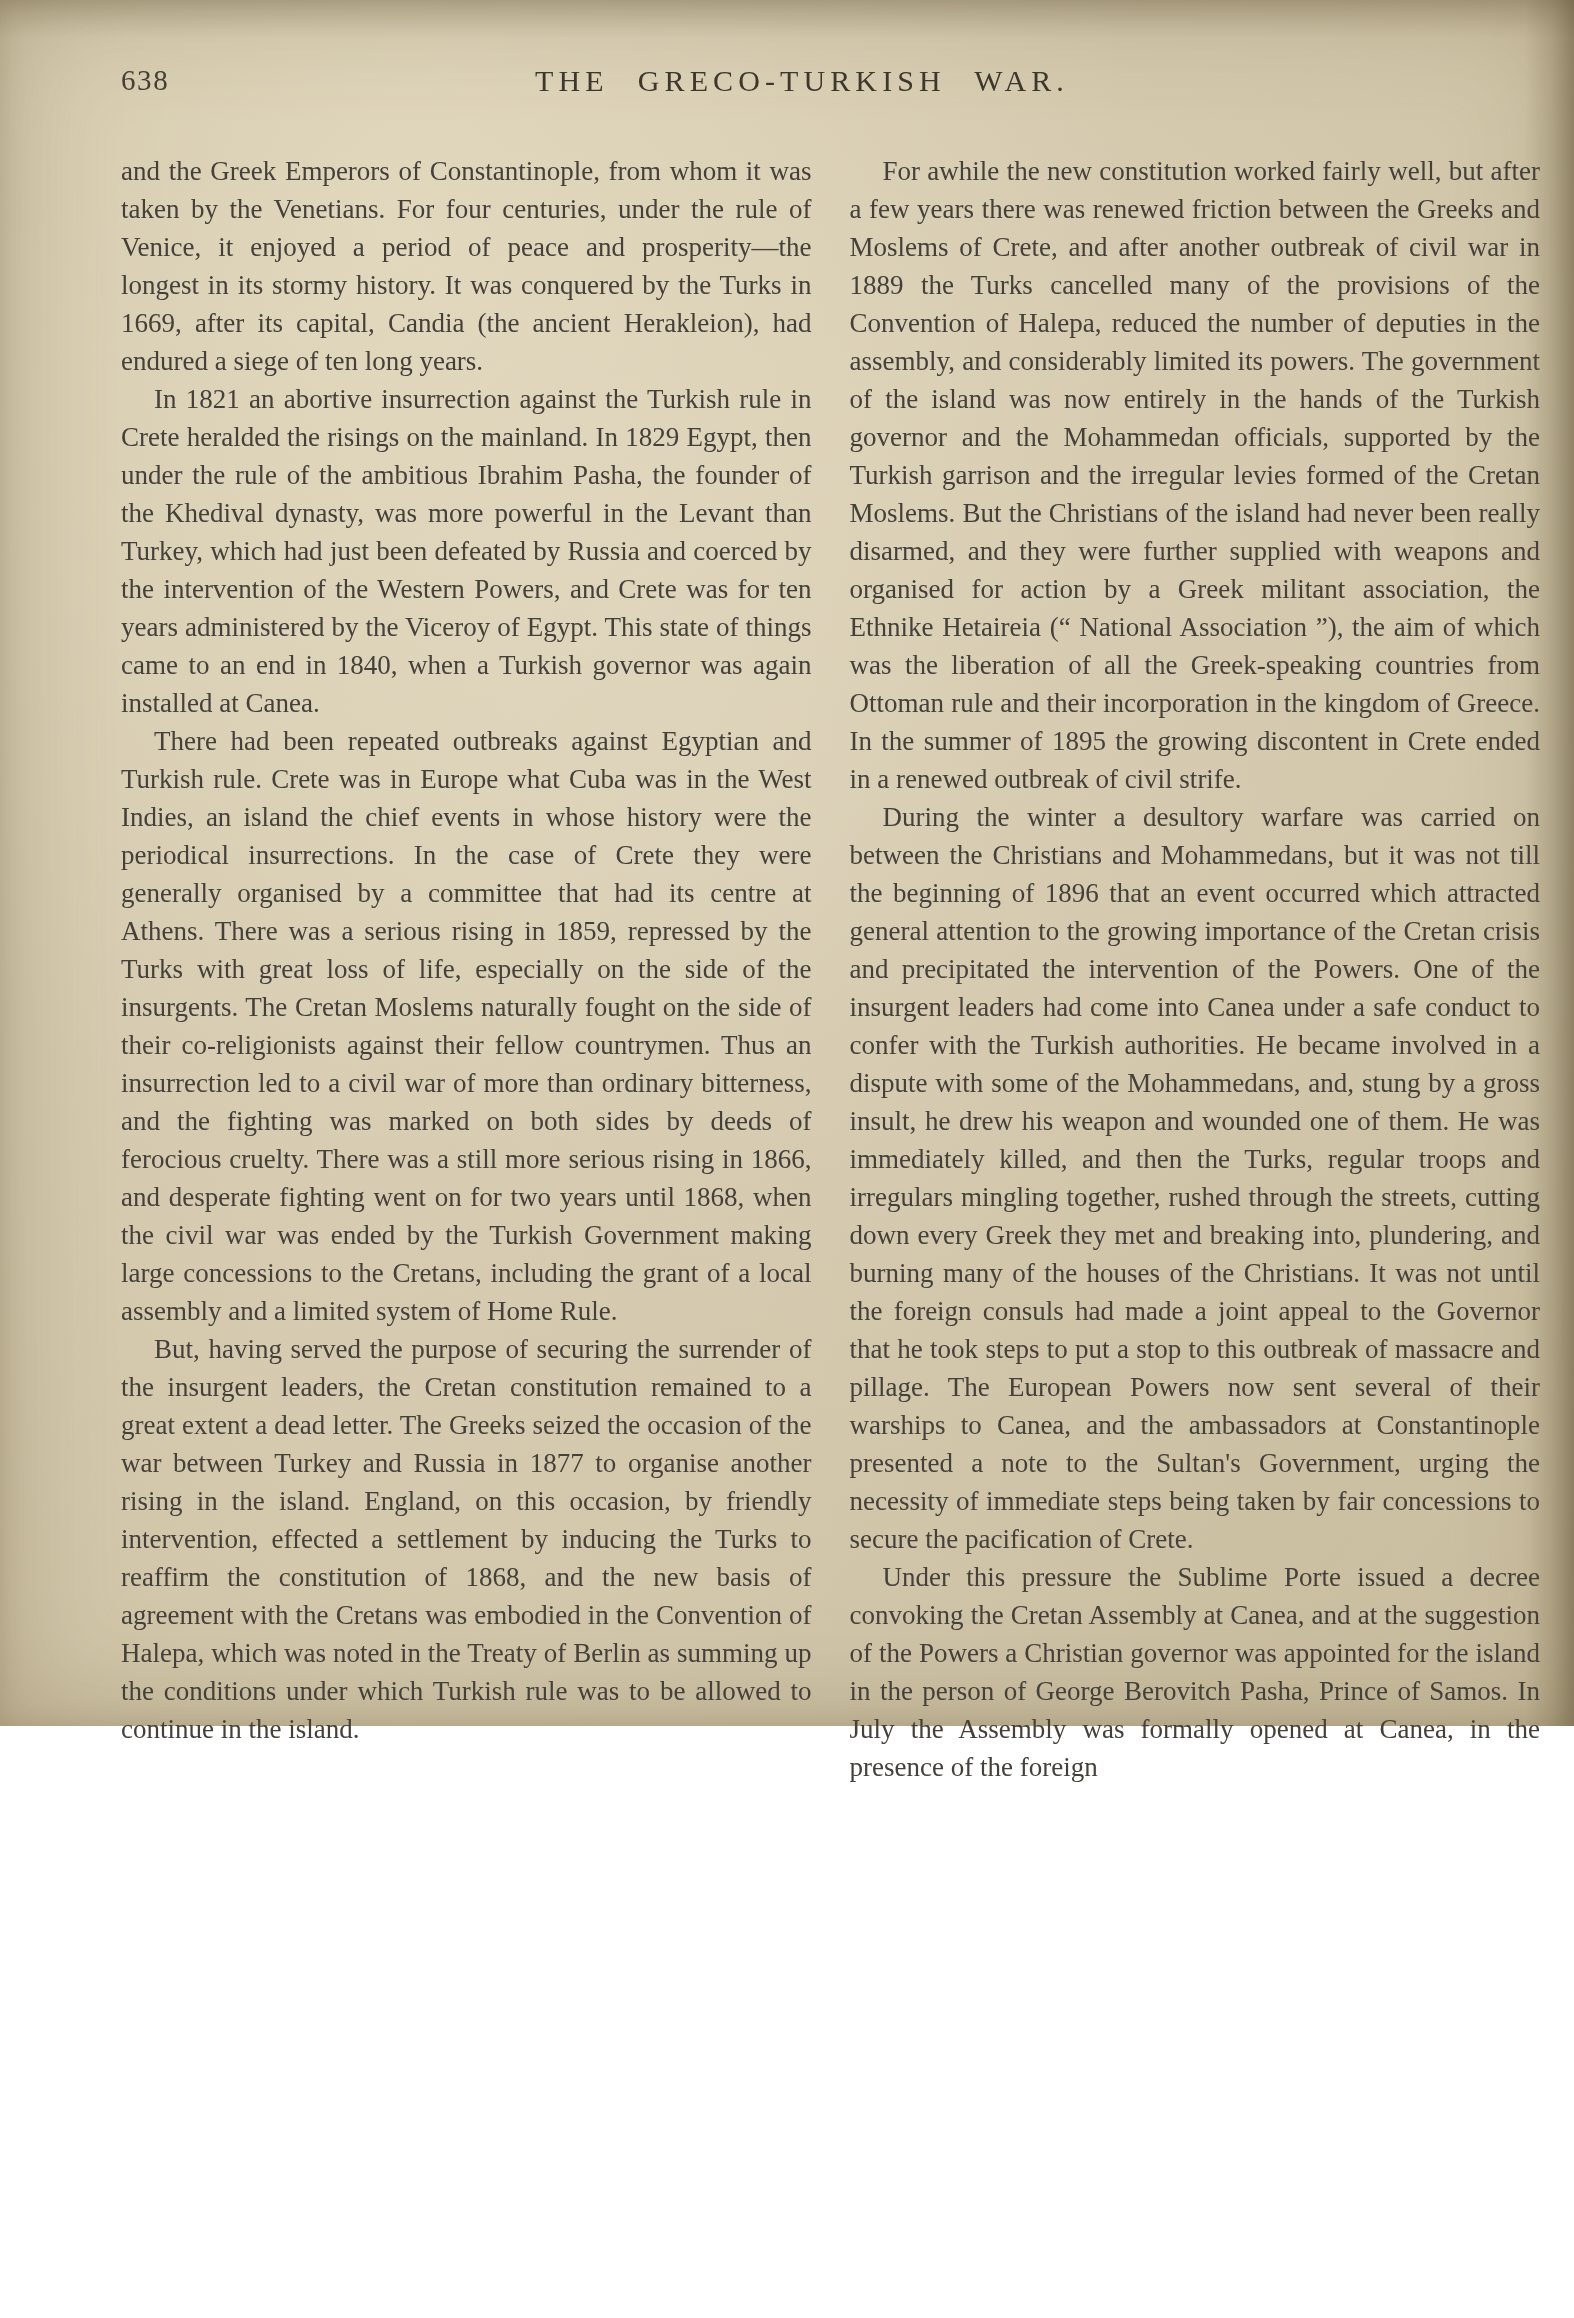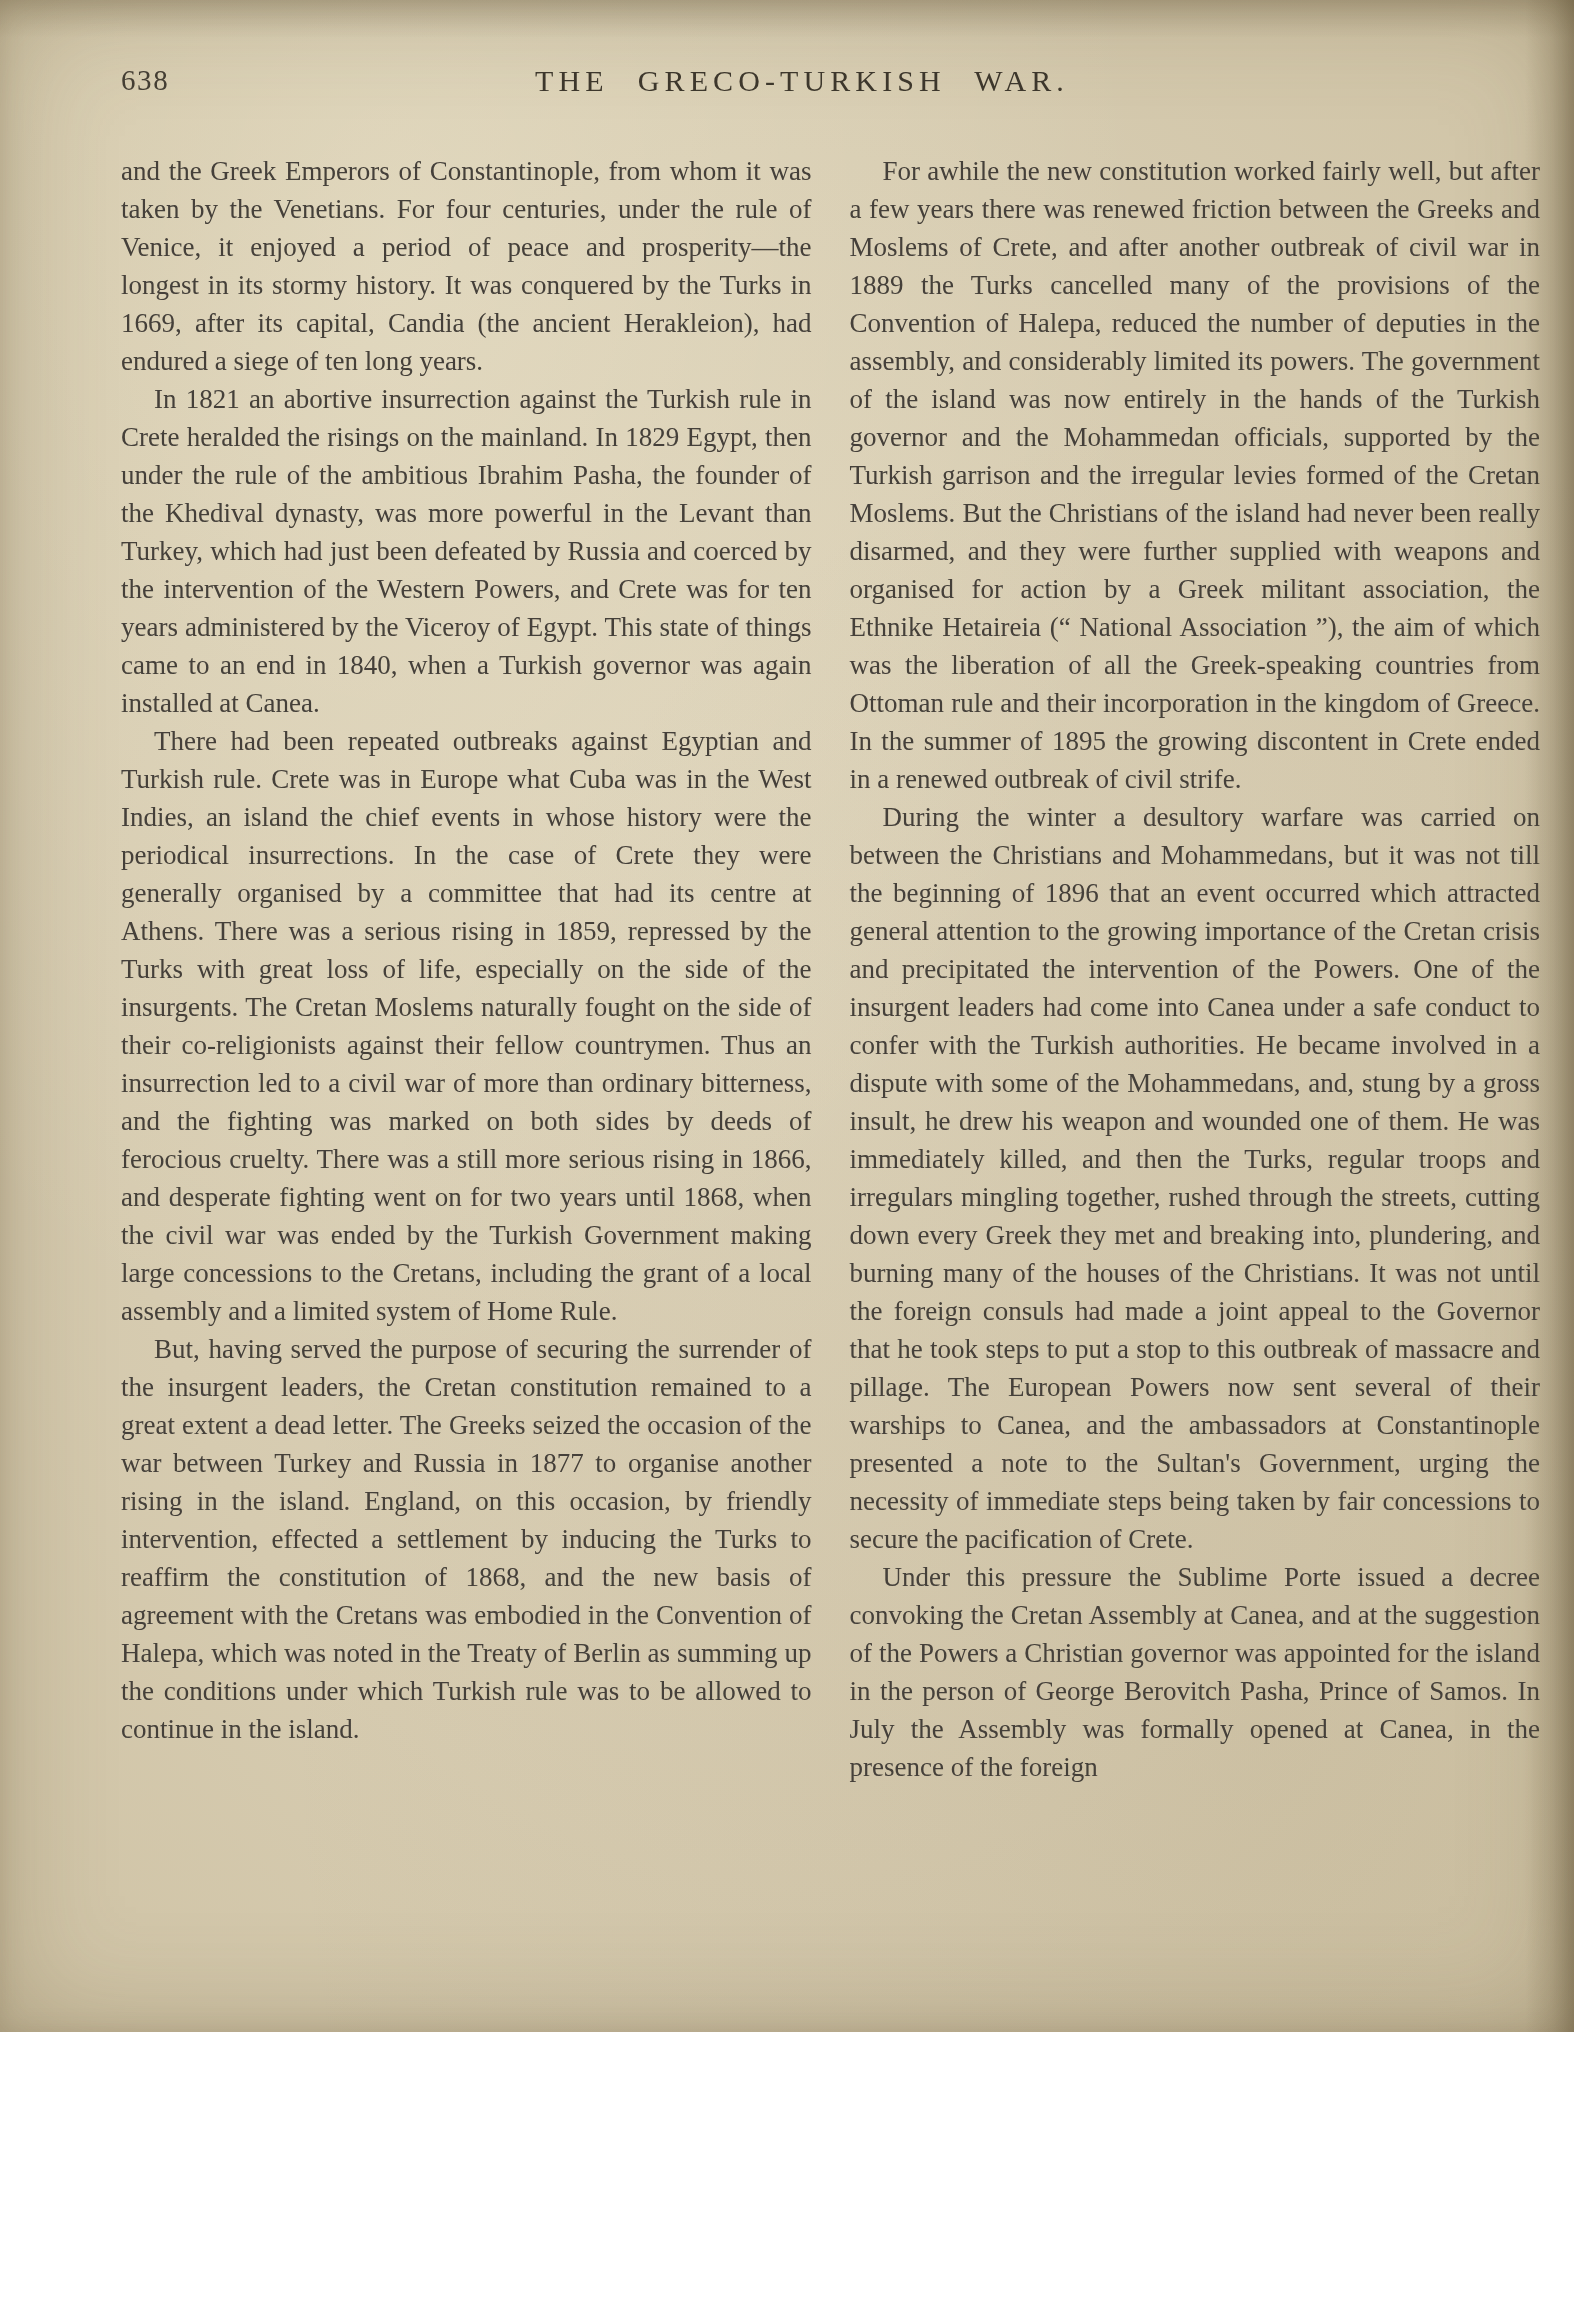--- a/index.html
+++ b/index.html
@@ -8,21 +8,21 @@
     width: 1574px;
     height: 2319px;
     overflow: hidden;
   }
   body {
     font-family: "Liberation Serif", "DejaVu Serif", serif;
   }
   .page {
     position: relative;
     width: 1574px;
-    height: 2032px;
+    height: 1726px;
     box-sizing: border-box;
     color: #433d32;
     background:
       radial-gradient(ellipse at 25% 12%, rgba(255, 250, 228, 0.28), transparent 45%),
       radial-gradient(ellipse at 80% 85%, rgba(125, 104, 62, 0.10), transparent 55%),
       radial-gradient(ellipse at 50% 50%, #ddd3ba 0%, #d6cbb0 60%, #cfc3a5 100%);
     box-shadow:
       inset 0 0 114px rgba(96, 80, 48, 0.30),
       inset 0 0 24.5px rgba(96, 80, 48, 0.18);
   }

